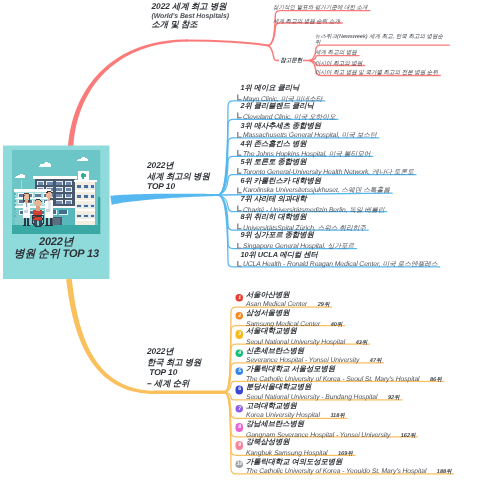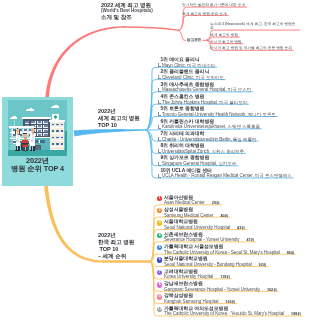--- a/index.html
+++ b/index.html
@@ -1,20 +1,20 @@
 <!DOCTYPE html>
 <html><head>
 <meta charset="utf-8">
 <title>mindmap</title>
 <style>
   html,body{margin:0;padding:0;background:#ffffff;}
   body{width:310px;height:320px;overflow:hidden;
        font-family:"Liberation Sans","DejaVu Sans",sans-serif;
        -webkit-font-smoothing:antialiased;}
-  #root{position:relative;width:310px;height:235px;background:#fff;}
+  #root{position:relative;width:310px;height:235px;background:#fff;font-style:italic;}
   svg.links{position:absolute;left:0;top:0;width:310px;height:320px;overflow:visible;}
 
   
   .central{position:absolute;left:2px;top:97px;width:71px;height:89px;
            background:#8fdbdb;}
   .central .art{position:absolute;left:6px;top:3px;width:59px;height:56px;overflow:hidden;}
   .central .cap{position:absolute;left:0;right:0;top:60px;text-align:center;
                 color:#2e3136;font-weight:700;font-size:7.3px;line-height:8.0px;
                 letter-spacing:-0.1px;}
   .kr{font-weight:700;font-size:4.9px;line-height:5.8px;color:#2f3338;letter-spacing:-0.05px;}
@@ -276,21 +276,21 @@
             <circle cx="49.5" cy="59.6" r="4.4" fill="#e8b496"></circle>
             <path d="M45.1,59.3 a4.4,4.4 0 0 1 8.8,0 v-1.5 q-4.4,-2.9 -8.8,0 z" fill="#3a2d29"></path>
             <rect x="45.5" y="79" width="5.4" height="4.2" fill="#ccd7dd"></rect>
             <rect x="49" y="69.5" width="0.8" height="5" fill="#8fa3b3"></rect>
           </g>
         </g>
       </svg>
     </div>
     <div class="cap">
       <div>2022년</div>
-      <div>병원 순위 TOP 4</div>
+      <div>병원 순위 TOP 13</div>
     </div>
   </div>
 
   <div id="dyn">
       <div class="ib" style="left: 101px; top: 1.5px;"><div class="kr" style="font-size: 5.6px; line-height: 6.4px;">2022 세계 최고 병원</div><div class="en" style="font-size: 4.6px; line-height: 5.6px; color: rgb(74, 78, 85); font-weight: 700;">(World's Best Hospitals)</div><div class="kr" style="font-size: 5.6px; line-height: 6.4px;">소개 및 참조</div></div>
       <div class="ib ichild" style="left: 182px; top: 3.2px;"><div class="tiny">정기적인 발표와 평가기준에 대한 소개</div></div>
       <div class="ib ichild" style="left: 182px; top: 11.5px;"><div class="tiny">세계 최고의 병원 순위 소개</div></div>
       <div class="ib" style="left: 186px; top: 38px; background: rgb(255, 255, 255); padding: 0px 0.8px; z-index: 5;"><div class="tiny" style="font-weight: 700;">참고문헌</div></div>
       <div class="ib iref" style="left: 210px; top: 21.6px; max-width: 88px;"><div class="tiny" style="white-space: normal;">뉴스위크(Newsweek) 세계 최고, 한국 최고의 병원순위</div></div>
       <div class="ib iref" style="left: 210px; top: 33.2px; max-width: 110px;"><div class="tiny">세계 최고의 병원</div></div>

